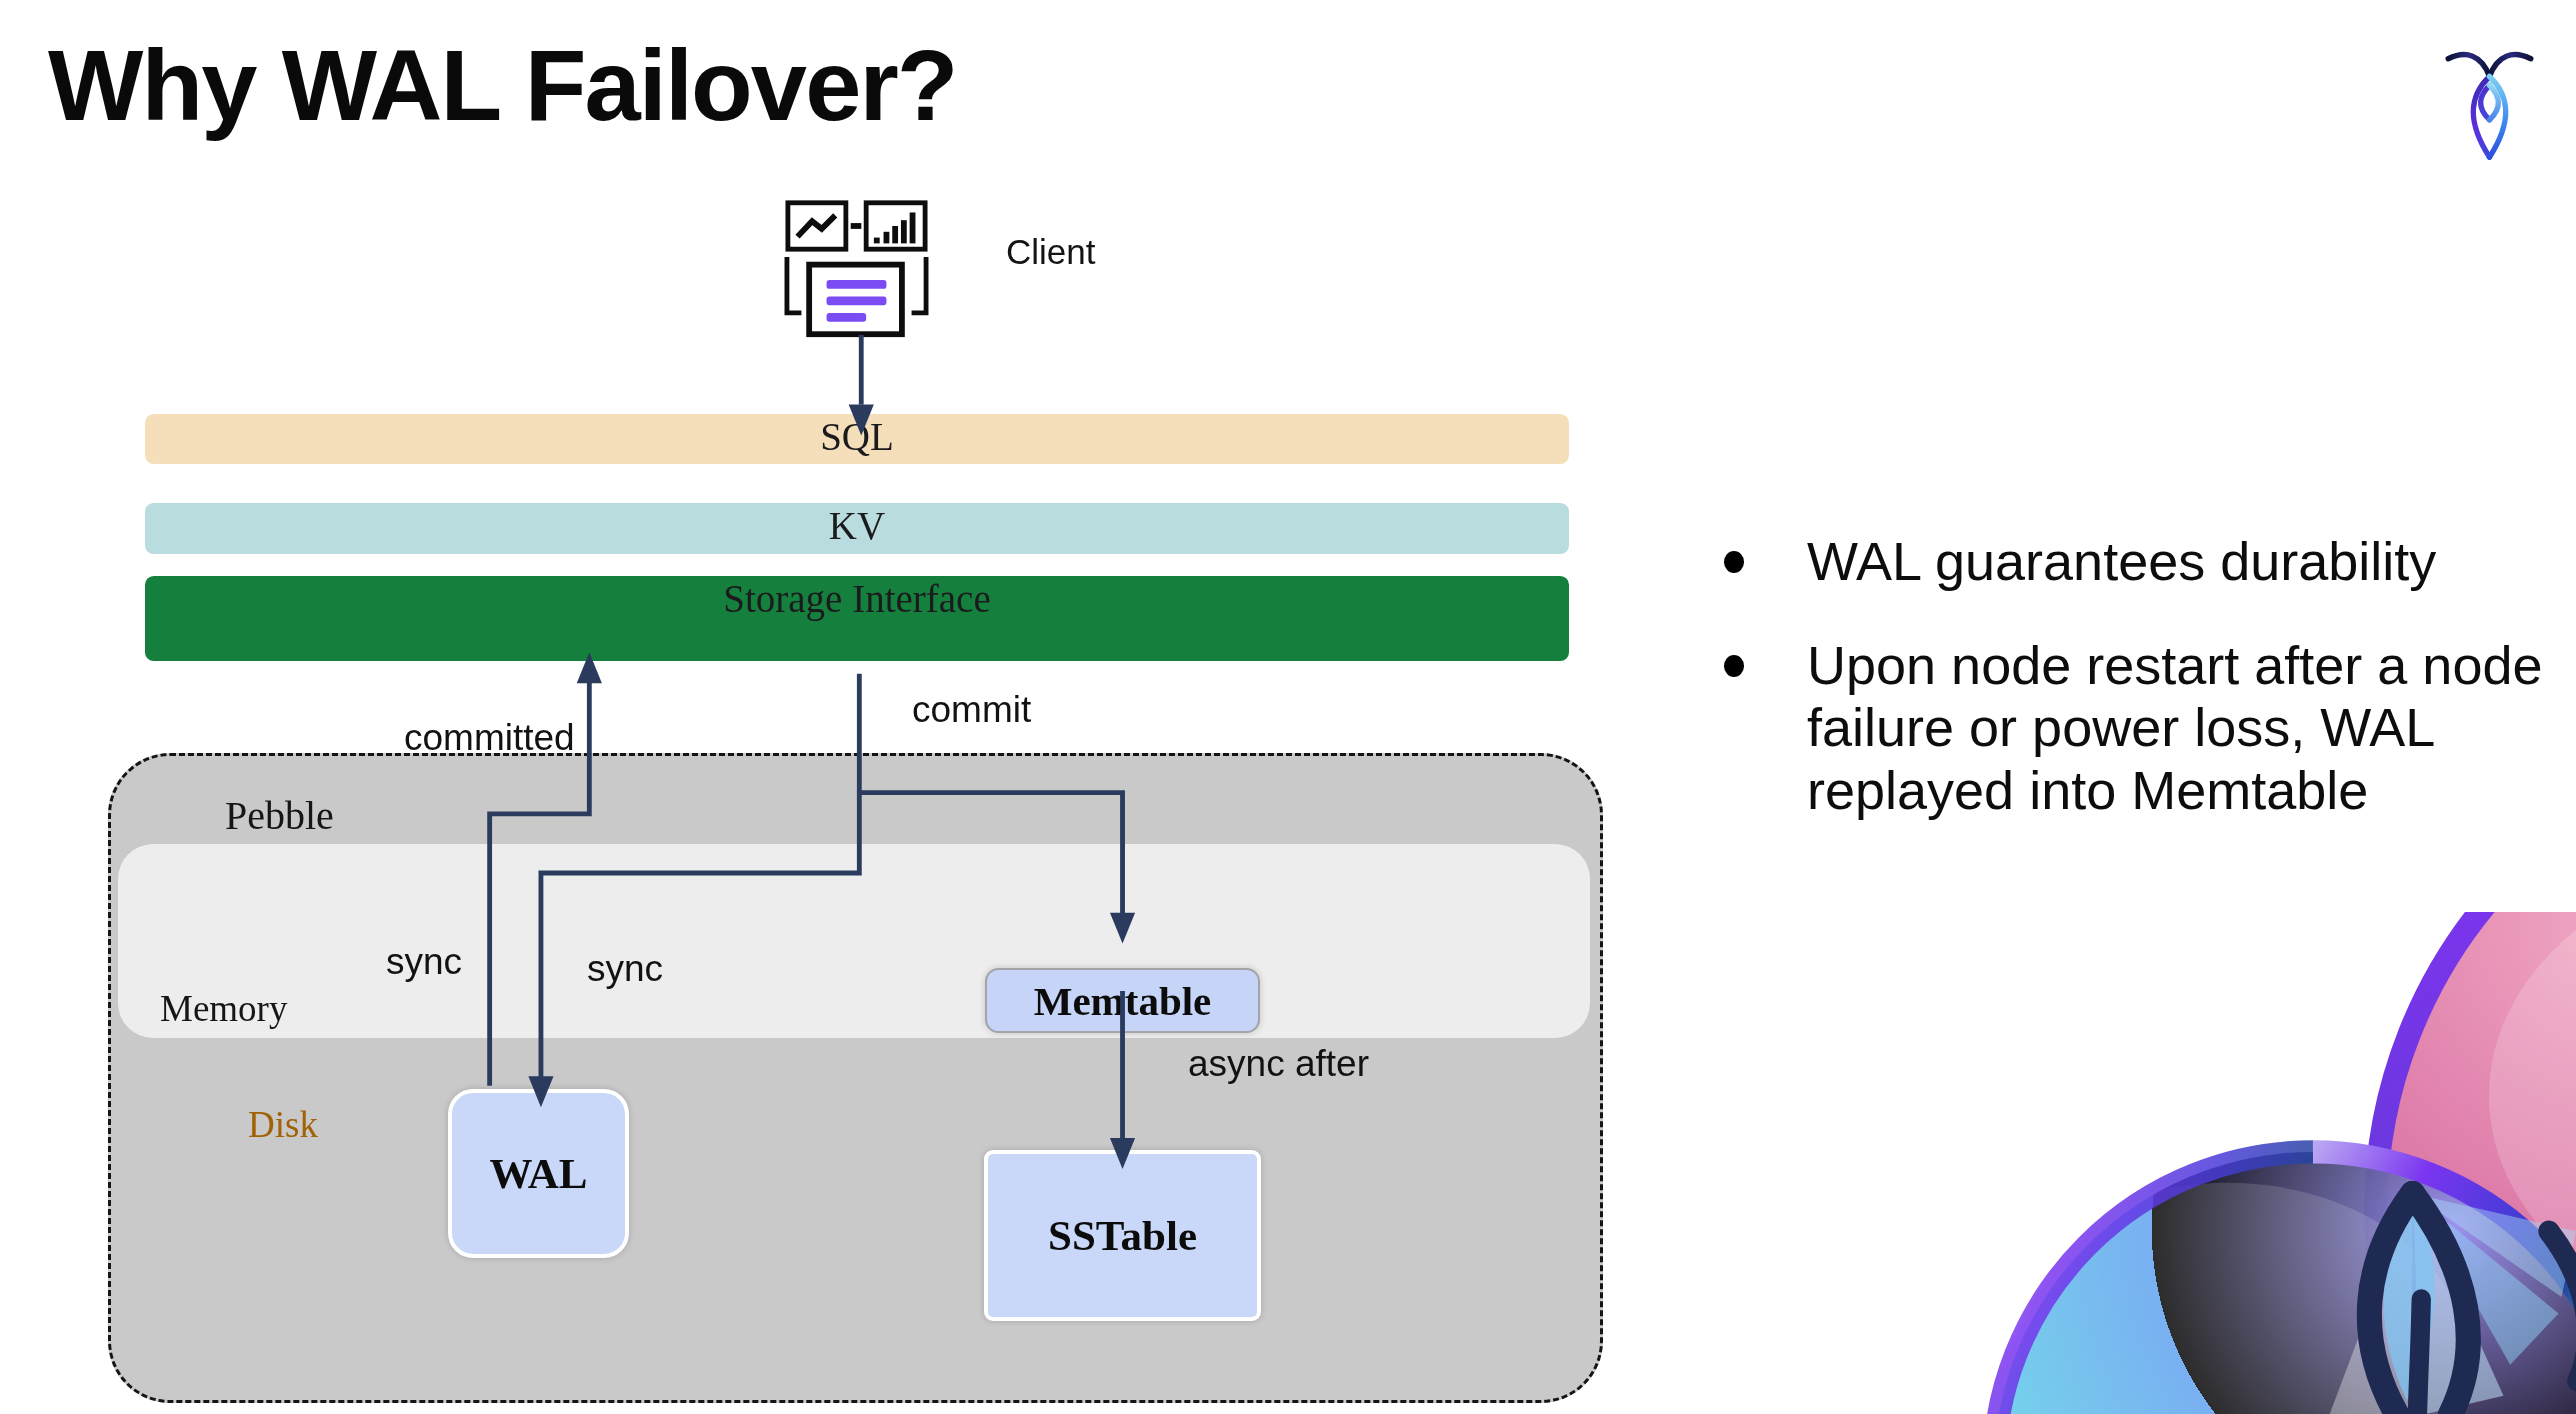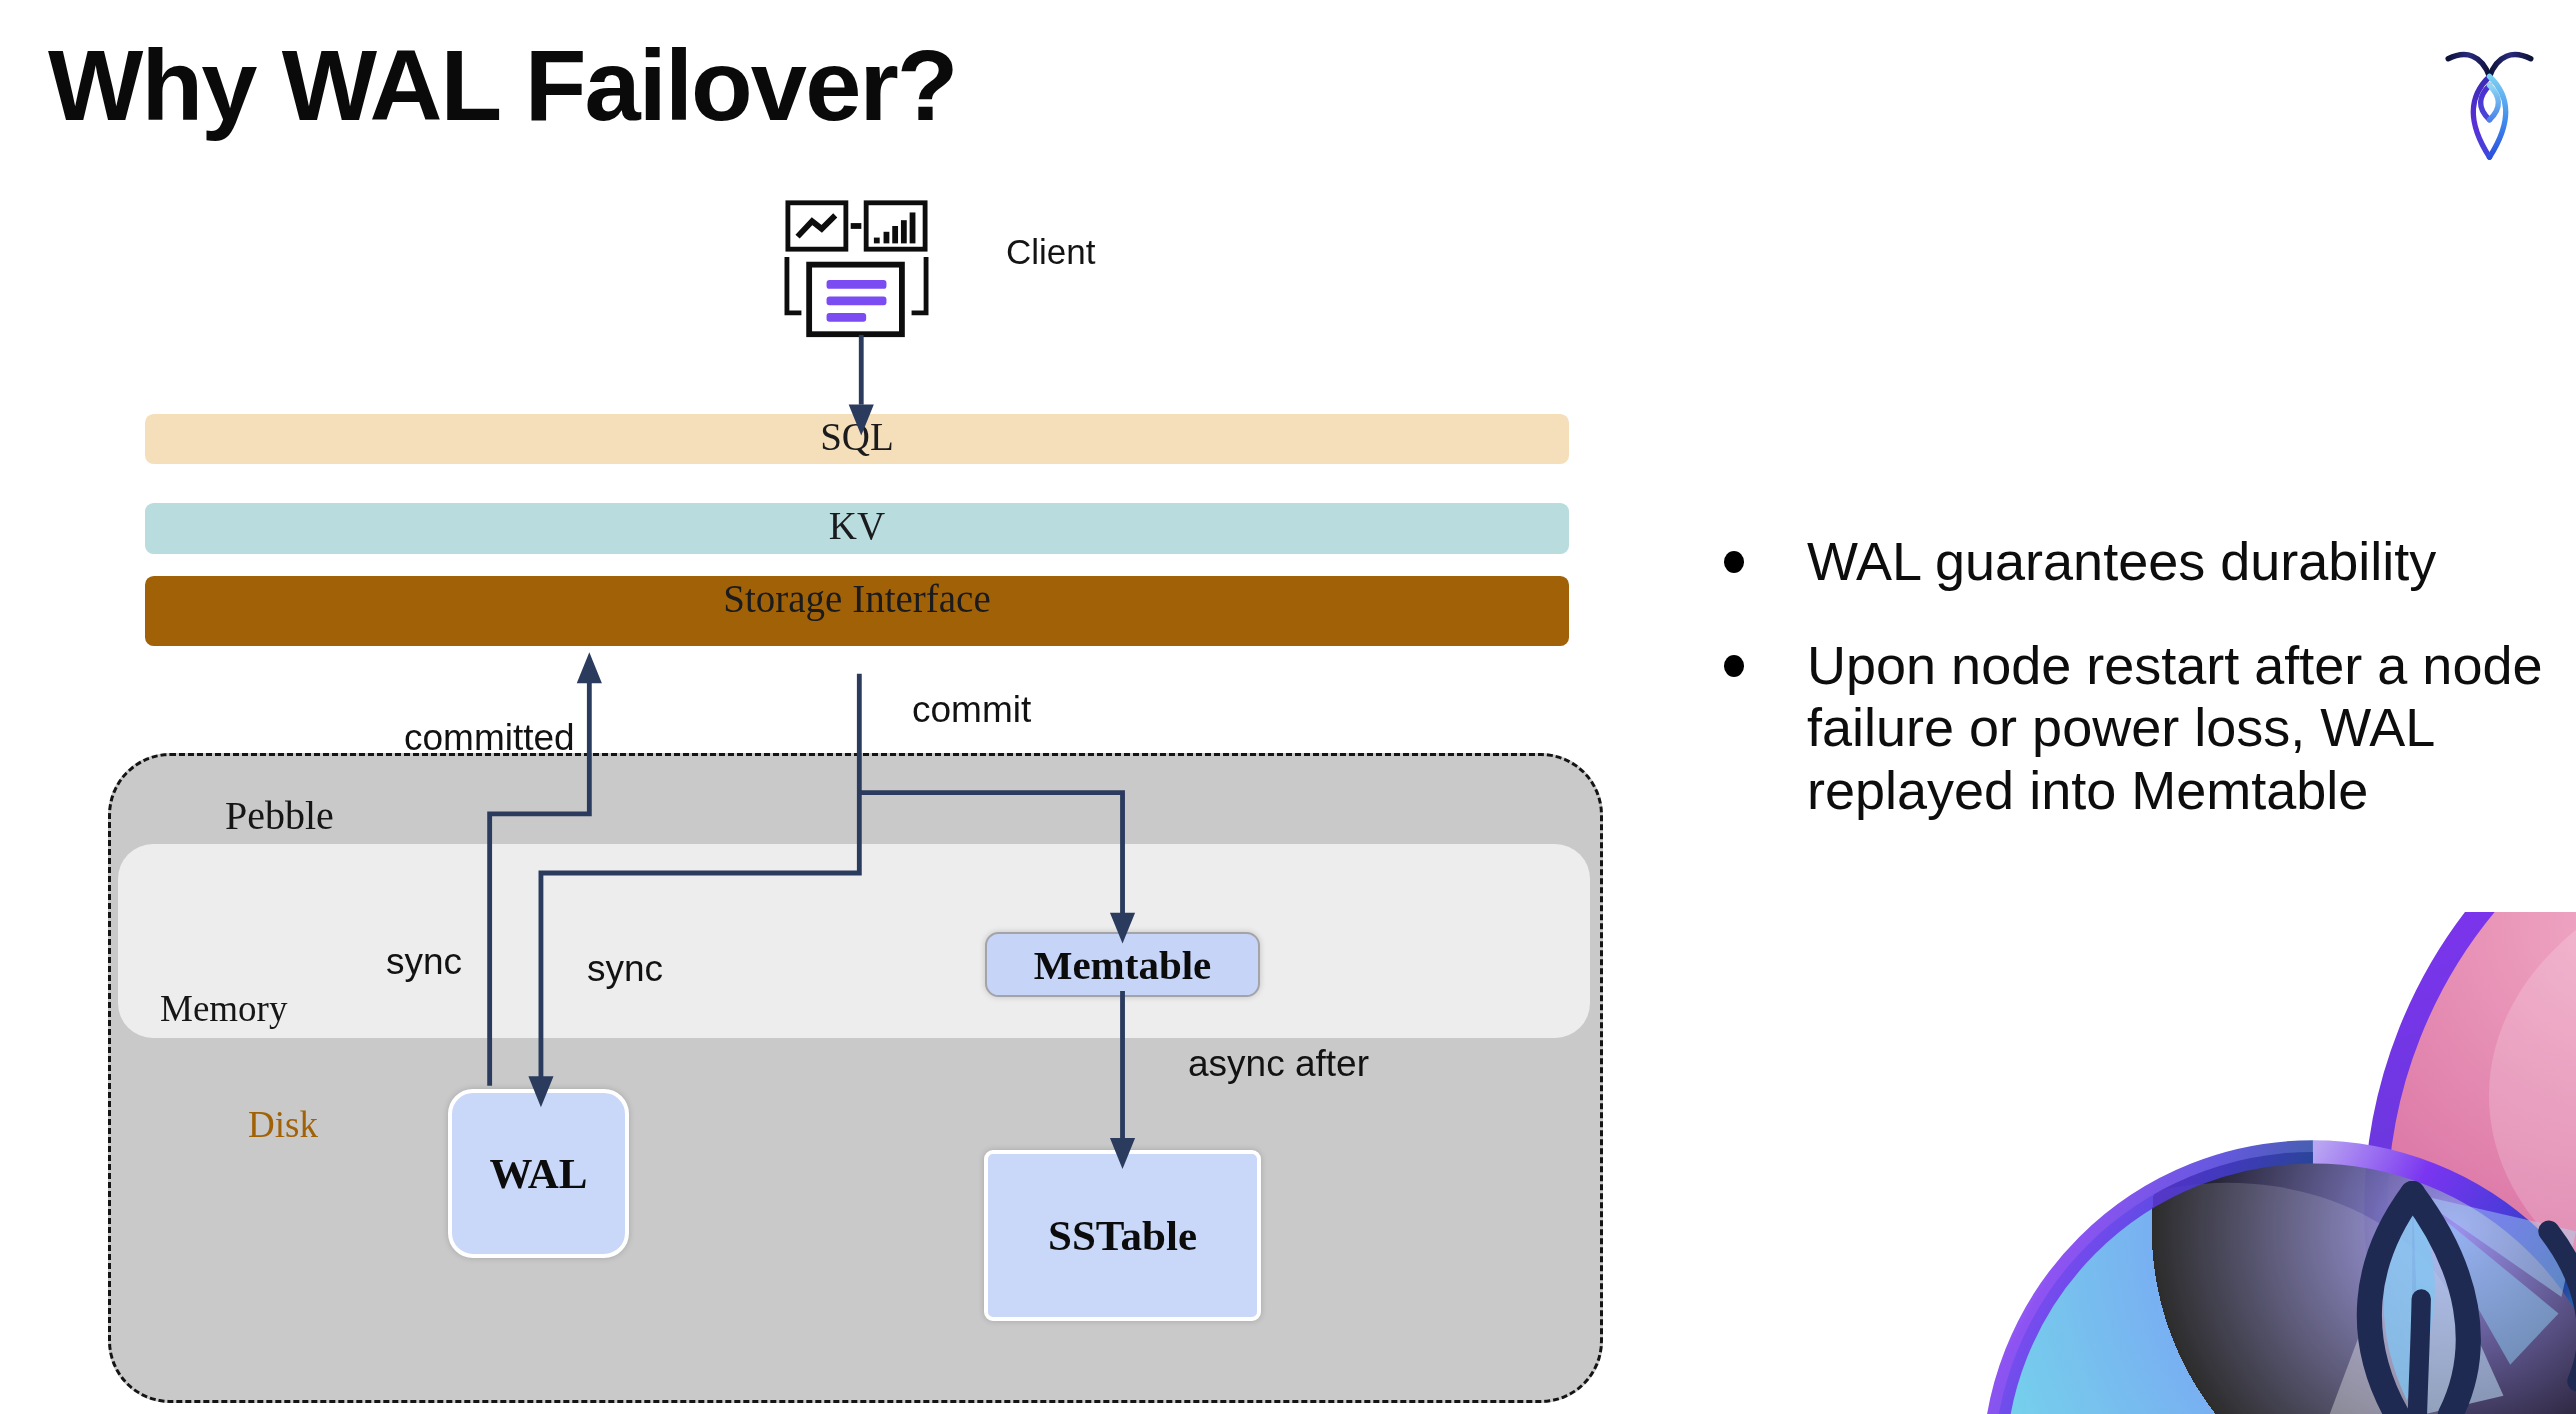--- a/index.html
+++ b/index.html
@@ -9,34 +9,34 @@
 
   .title{left:48px;top:25px;font-size:101px;font-weight:800;letter-spacing:-1.9px;
          color:#0a0a0a;line-height:1.2;font-family:"Liberation Sans",sans-serif;}
 
   .client-label{left:1006px;top:232px;font-size:35px;color:#141414;}
 
   .layer{left:145px;width:1424px;border-radius:8.7px;display:flex;align-items:flex-start;justify-content:center;
          font-family:"Liberation Serif",serif;font-size:39px;color:#1b1b1d;}
   .layer-sql{top:414px;height:50px;background:#f5dfba;}
   .layer-kv{top:503px;height:51px;background:#b9dcde;}
-  .layer-storage{top:576px;height:70px;background:#a16207;}
+  .layer-storage{top:576px;height:85px;background:#15803d;}
 
   .pebble{left:108px;top:753px;width:1495px;height:650px;background:#c9c9c9;
           border:3.9px dashed #141414;border-radius:62px;box-sizing:border-box;}
   .pebble-label{left:225px;top:792px;font-family:"Liberation Serif",serif;font-size:40px;color:#161616;}
   .memory-band{left:118px;top:844px;width:1472px;height:194px;background:#ededee;border-radius:35px;}
   .memory-label{left:160px;top:987px;font-family:"Liberation Serif",serif;font-size:37px;color:#161616;}
   .disk-label{left:212px;top:1103px;font-family:"Liberation Serif",serif;font-size:37px;color:#a16207;margin-left:36px;}
 
   .node{display:flex;align-items:center;justify-content:center;background:#c9d7f8;
         font-family:"Liberation Serif",serif;font-weight:bold;color:#0c0c0c;
         box-sizing:border-box;box-shadow:0 0 6.8px rgba(0,0,0,.18);}
   .node-wal{left:448px;top:1089px;width:181px;height:169px;border:4.8px solid #ffffff;border-radius:25px;font-size:43px;}
-  .node-memtable{left:985px;top:932px;width:275px;height:65px;border:2.9px solid #a3a3a8;border-radius:13.5px;font-size:41px;background:#c5d4f7;}
+  .node-memtable{left:985px;top:968px;width:275px;height:65px;border:2.9px solid #a3a3a8;border-radius:13.5px;font-size:41px;background:#c5d4f7;}
   .node-sstable{left:984px;top:1150px;width:277px;height:171px;border:4.8px solid #ffffff;border-radius:9px;font-size:43px;}
 
   .edge-label{font-size:37px;color:#121212;white-space:nowrap;}
   .lbl-committed{left:404px;top:689px;margin-top:28px;}
   .lbl-commit{left:912px;top:689px;}
   .lbl-sync-left{left:386px;top:941px;}
   .lbl-sync-right{left:587px;top:948px;}
   .lbl-async{left:1188px;top:1043px;}
 
   .bullets{left:1722px;top:530px;width:832px;}

